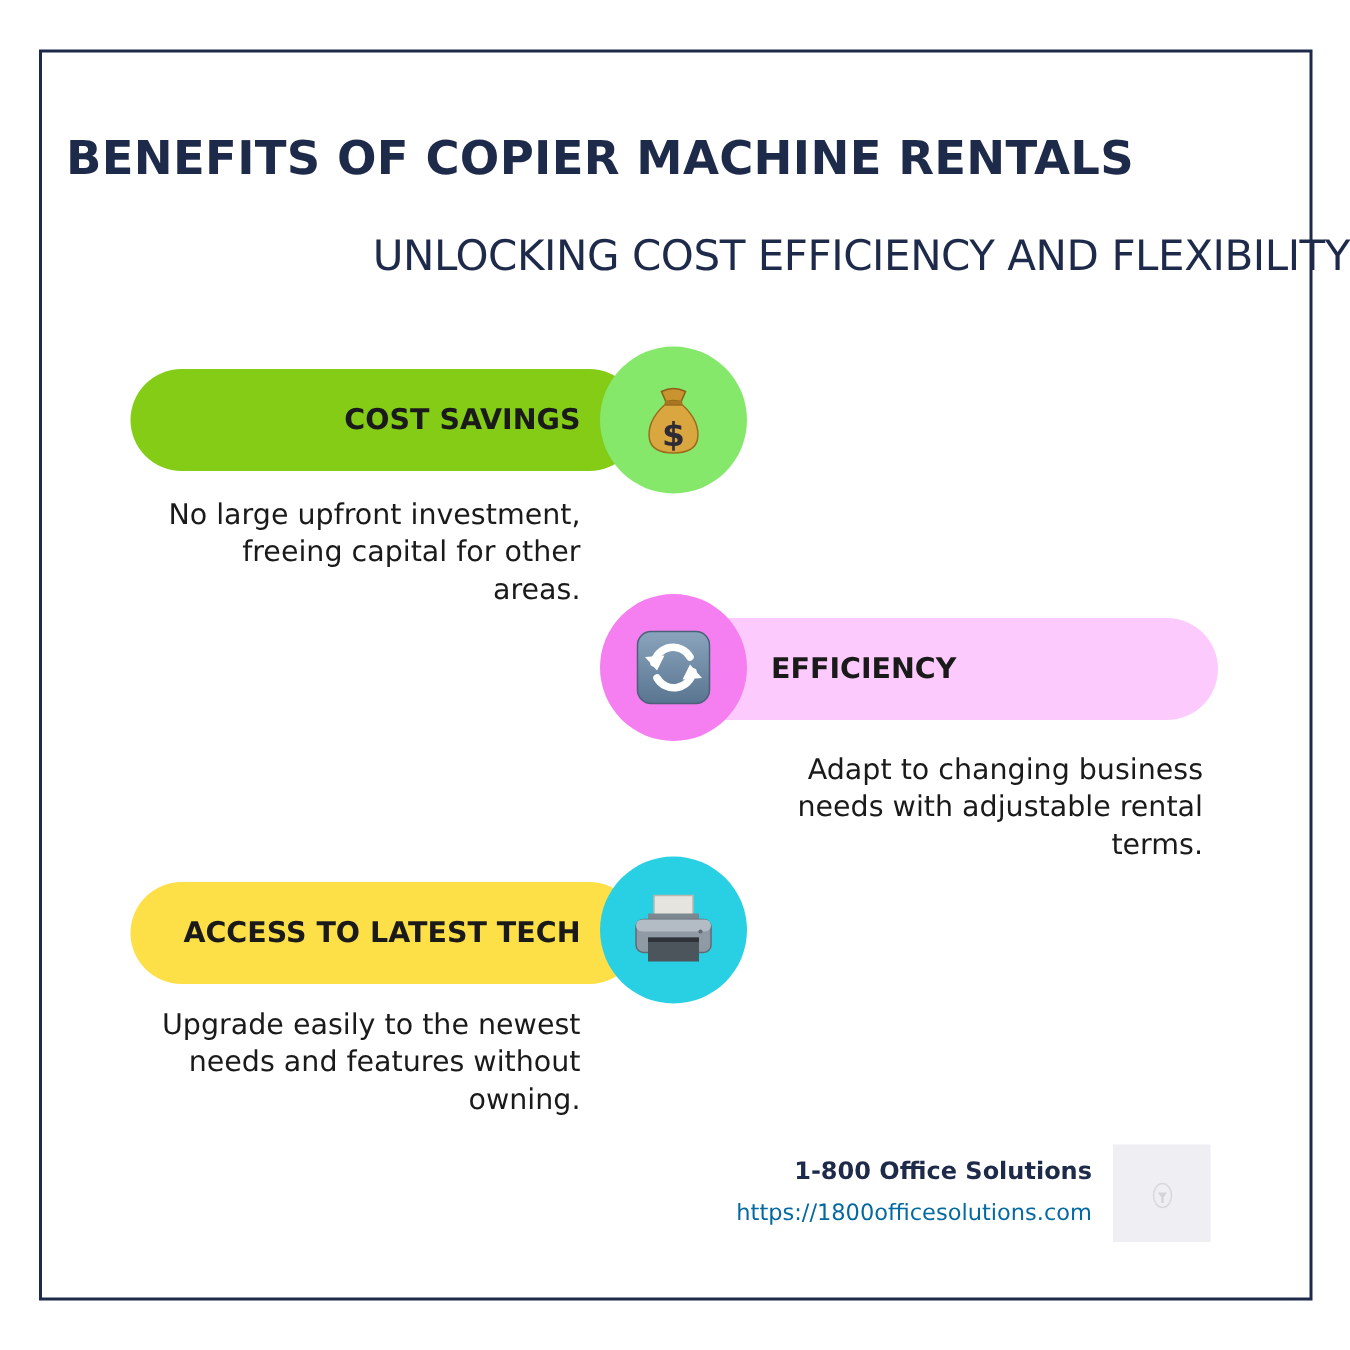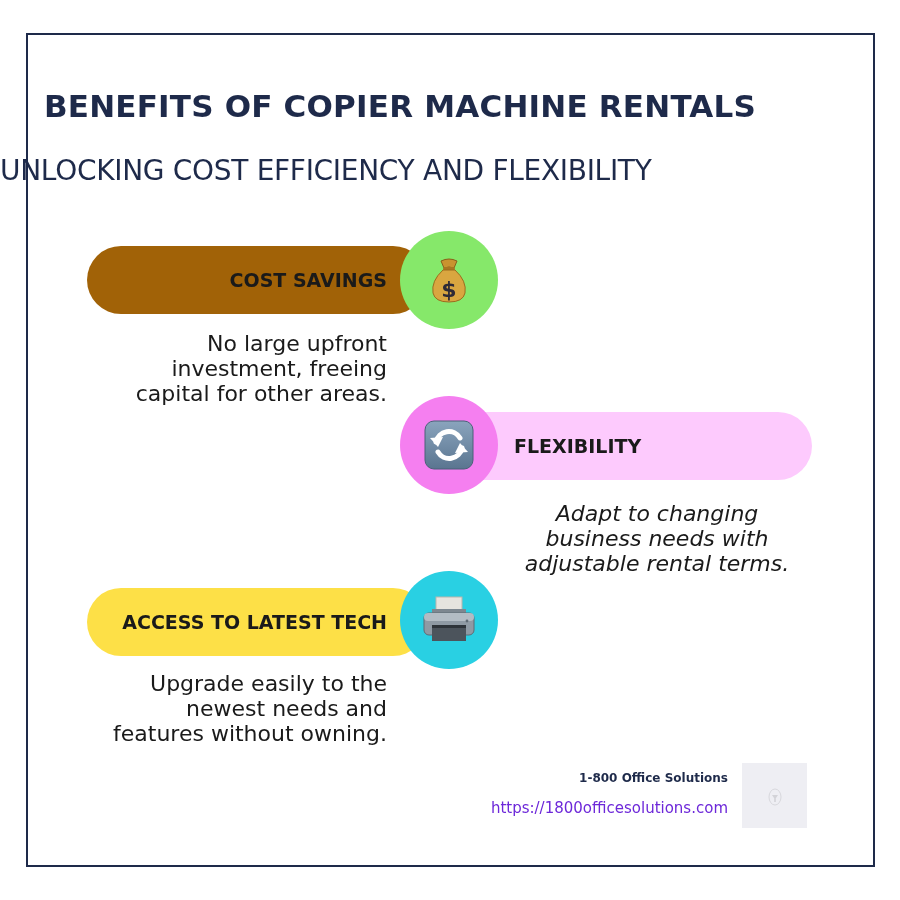--- a/index.html
+++ b/index.html
@@ -34,21 +34,21 @@
       font-size: 31px;
       letter-spacing: 0.2px;
       color: #1e2a4a;
       white-space: nowrap;
     }
     .subtitle {
       position: absolute;
       left: 0;
       width: 900px;
       top: 154px;
-      text-align: left;
+      text-align: right;
       font-family: "DejaVu Sans", sans-serif;
       font-weight: normal;
       font-size: 28px;
       color: #1e2a4a;
       white-space: nowrap;
       letter-spacing: -0.3px;
     }
     .pill {
       position: absolute;
       height: 68px;
@@ -70,26 +70,26 @@
       width: 98px;
       height: 98px;
       border-radius: 50%;
       display: flex;
       align-items: center;
       justify-content: center;
     }
     .desc {
       position: absolute;
       font-family: "DejaVu Sans", sans-serif;
-      font-size: 22px;
+      font-size: 19px;
       line-height: 25px;
       color: #1a1a1a;
     }
     .desc.right { text-align: right; }
-    .desc.left { text-align: center; font-style: italic; }
+    .desc.left { text-align: right; }
 
     
     .pill1 { left: 87px; top: 246px; width: 340px; }
     .label1 { right: 40px; }
     .circle1 { left: 400px; top: 231px; }
     .desc1 { left: 100px; top: 331px; width: 287px; }
 
     
     .pill2 { left: 440px; top: 412px; width: 372px; }
     .label2 { left: 74px; }
@@ -101,32 +101,32 @@
     .label3 { right: 40px; }
     .circle3 { left: 400px; top: 571px; }
     .desc3 { left: 100px; top: 671px; width: 287px; }
 
     .footer-name {
       position: absolute;
       right: 172px;
       top: 771px;
       font-family: "DejaVu Sans", sans-serif;
       font-weight: bold;
-      font-size: 12px;
+      font-size: 16px;
       color: #1e2a4a;
       white-space: nowrap;
       text-align: right;
     }
     .footer-url {
       position: absolute;
       right: 172px;
       top: 799px;
       font-family: "DejaVu Sans", sans-serif;
       font-size: 15px;
-      color: #6d28d9;
+      color: #0369a1;
       white-space: nowrap;
       text-align: right;
     }
     .logo-box {
       position: absolute;
       left: 742px;
       top: 763px;
       width: 65px;
       height: 65px;
       background: #eeeef3;
@@ -137,37 +137,37 @@
     .icon svg { display: block; }
   </style>
 </head>
 <body>
 
 <div class="frame"></div>
 
 <div class="title">BENEFITS OF COPIER MACHINE RENTALS</div>
 <div class="subtitle">UNLOCKING COST EFFICIENCY AND FLEXIBILITY</div>
 
-<div class="pill pill1" style="background:#a16207;">
+<div class="pill pill1" style="background:#84cc16;">
   <span class="pill-label label1">COST SAVINGS</span>
 </div>
 <div class="circle circle1" style="background:#86e86a;">
   <span class="icon">
     <svg width="40" height="46" viewBox="0 0 40 46">
       <path d="M12 4 Q20 0 28 4 L25 11 Q20 9 15 11 Z" fill="#c9932f" stroke="#8a5f1a" stroke-width="1"></path>
       <rect x="14" y="10" width="12" height="4" rx="2" fill="#a87520"></rect>
       <path d="M14 13 Q2 24 4 36 Q6 45 20 45 Q34 45 36 36 Q38 24 26 13 Z" fill="#d9a640" stroke="#9c6b1d" stroke-width="1"></path>
       <text x="20" y="40" text-anchor="middle" font-family="DejaVu Sans, sans-serif" font-weight="bold" font-size="22" fill="#2e2a36">$</text>
     </svg>
   </span>
 </div>
 <div class="desc desc1 right">No large upfront investment, freeing capital for other areas.</div>
 
 <div class="pill pill2" style="background:#fdcafd;">
-  <span class="pill-label label2">FLEXIBILITY</span>
+  <span class="pill-label label2">EFFICIENCY</span>
 </div>
 <div class="circle circle2" style="background:#f57ff0;">
   <span class="icon">
     <svg width="50" height="50" viewBox="0 0 50 50">
       <defs>
         <linearGradient id="rg" x1="0" y1="0" x2="0" y2="1">
           <stop offset="0" stop-color="#8aa4bd"></stop>
           <stop offset="1" stop-color="#5a7590"></stop>
         </linearGradient>
       </defs>

